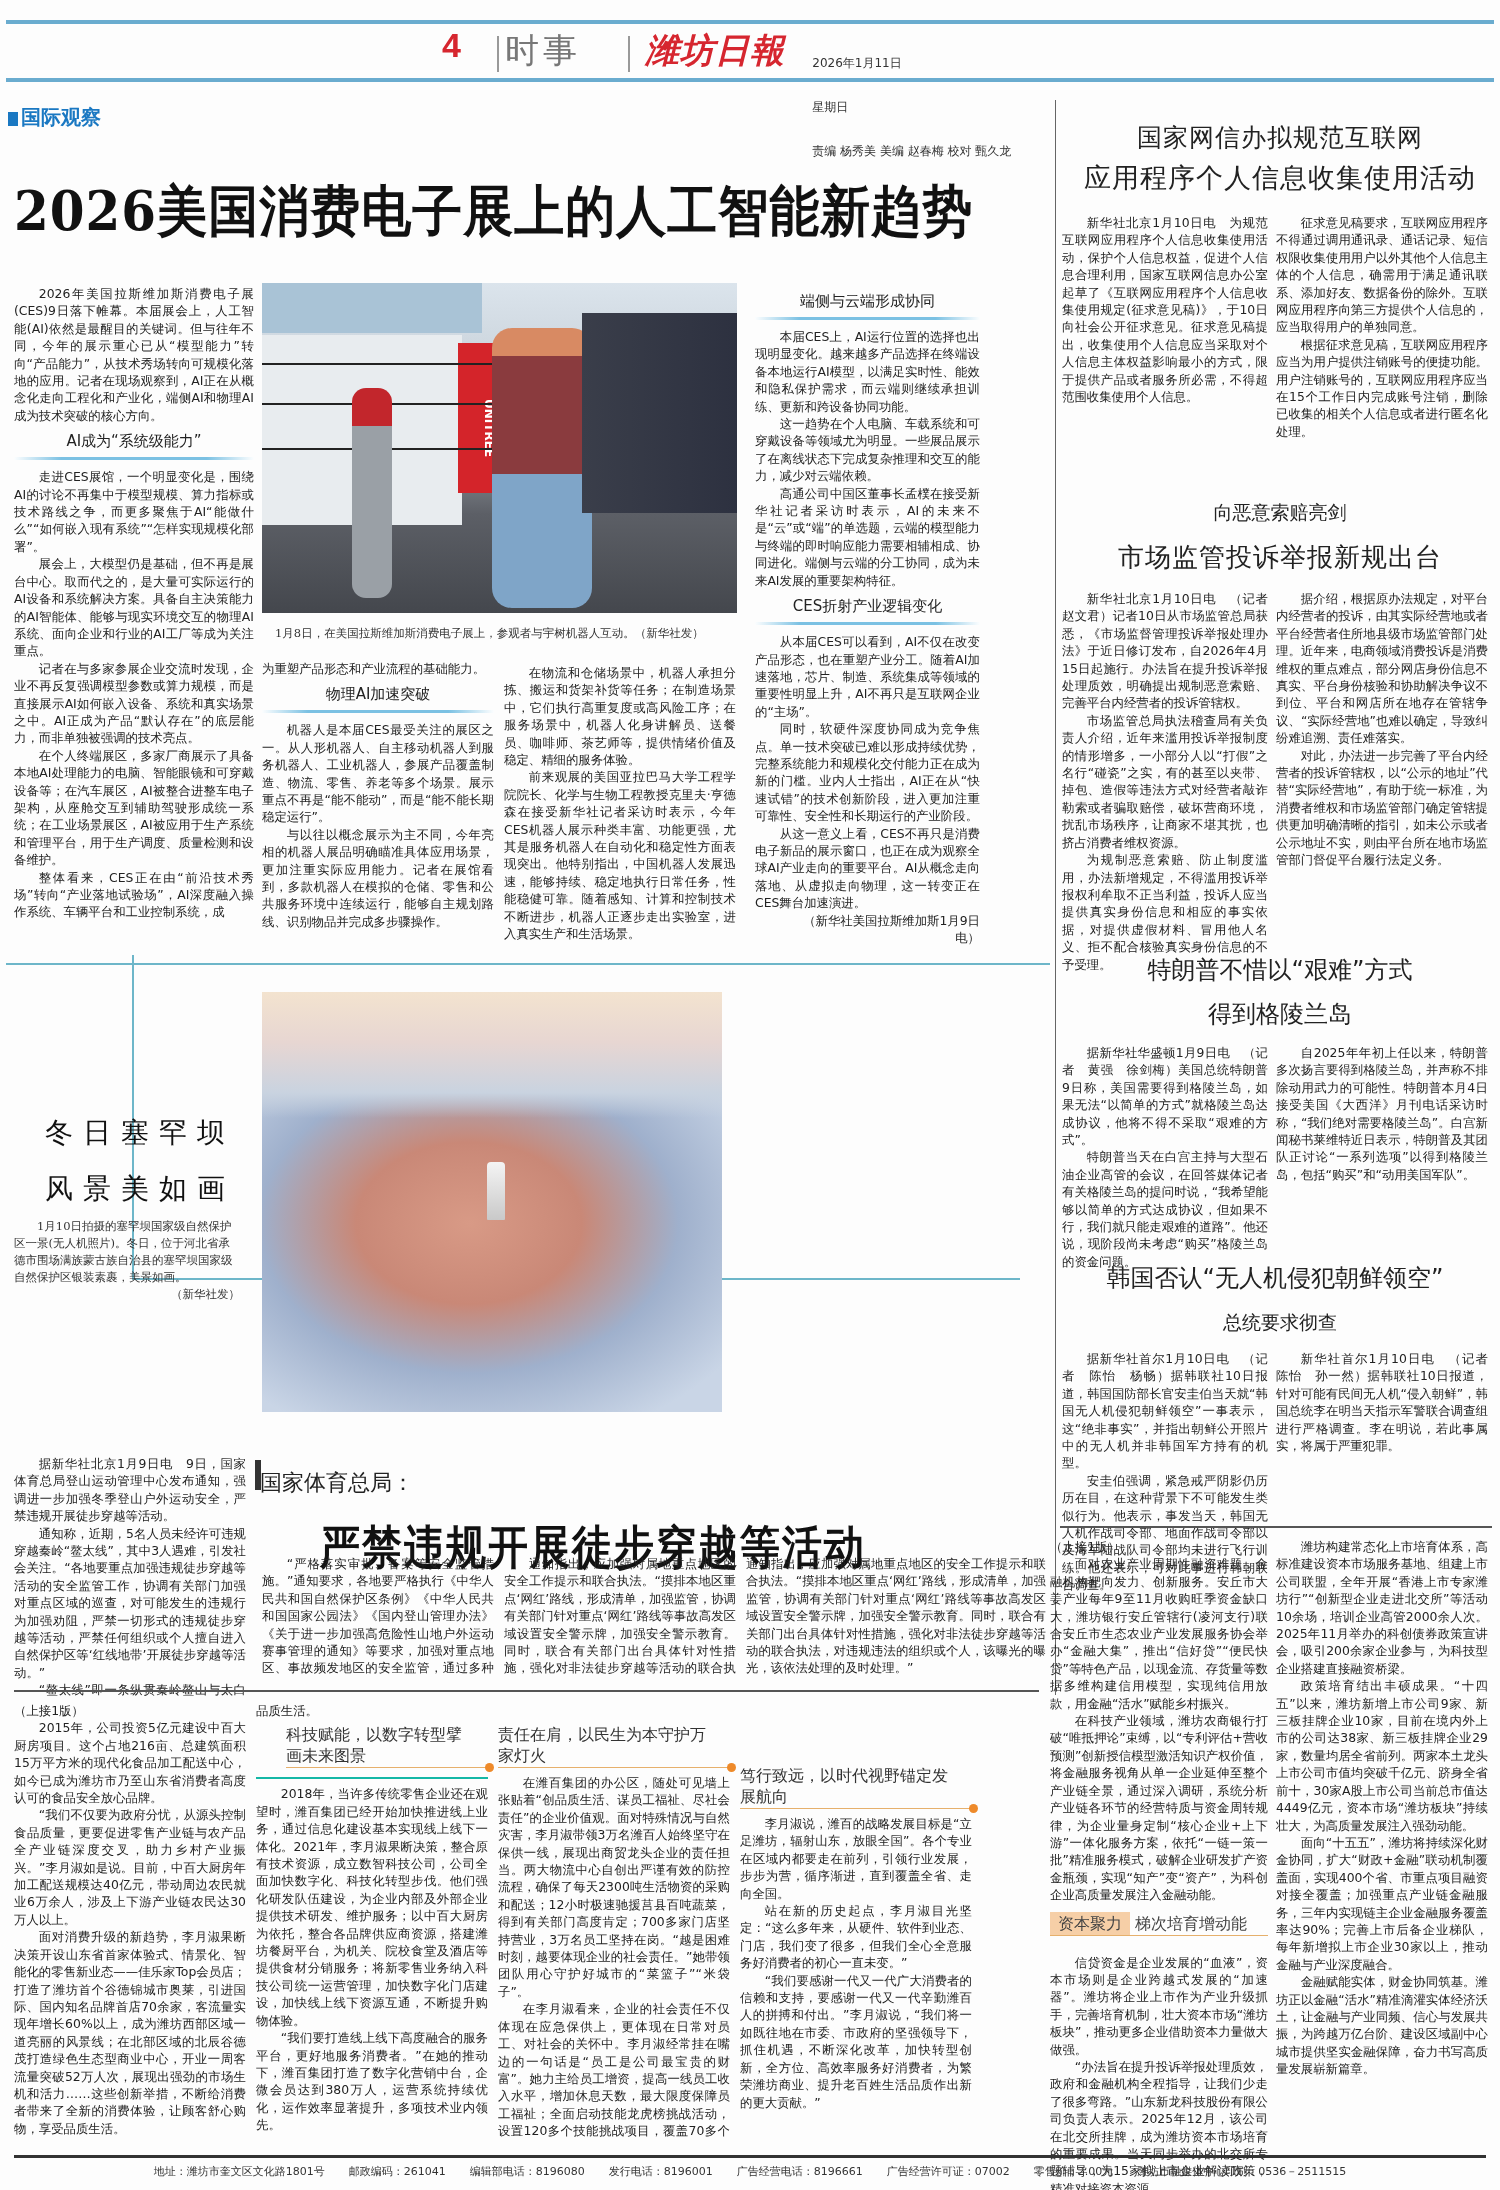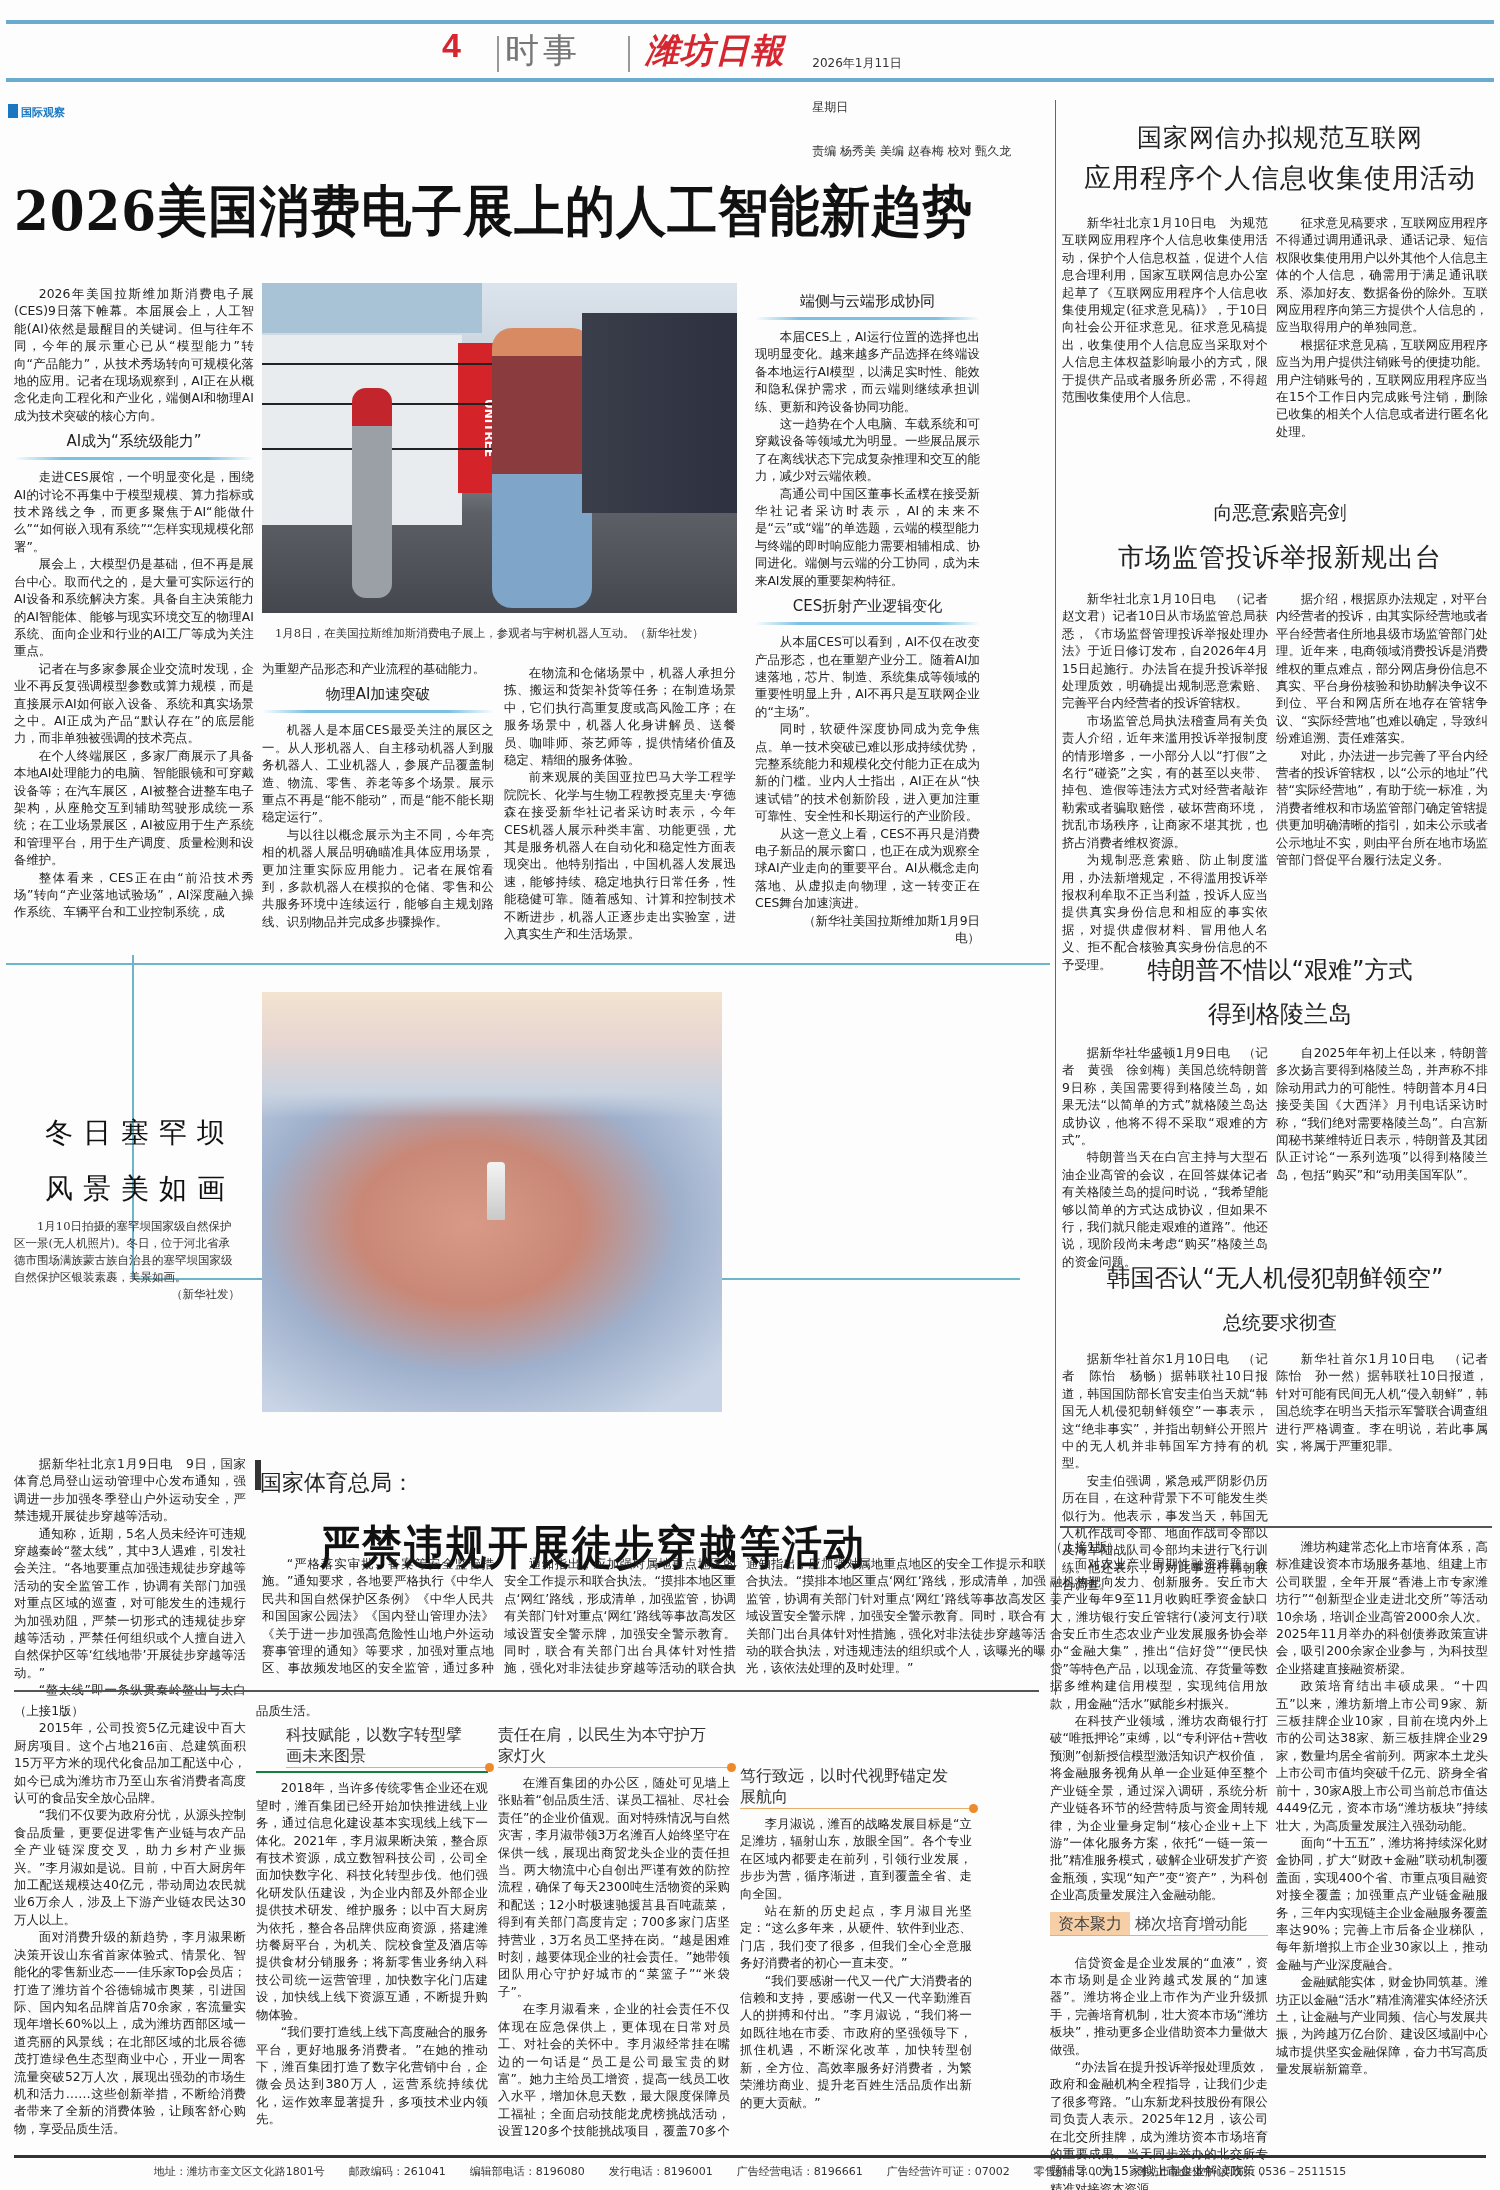--- a/index.html
+++ b/index.html
@@ -5,34 +5,34 @@
   *{box-sizing:border-box;margin:0;padding:0}
   body{width:1500px;height:2190px;background:#fdfdfd;font-family:"DejaVu Sans","Liberation Sans",sans-serif;color:#222;position:relative;overflow:hidden}
   .abs{position:absolute}
   .rule-blue{height:4px;background:#6aaccf;left:6px;right:6px}
   .masthead{top:24px;left:0;right:0;height:56px}
   .pageno{left:442px;top:2px;font-size:34px;font-weight:bold;color:#d6262f;font-family:"Liberation Sans",sans-serif}
   .vbar{width:2px;height:36px;background:#999;top:12px}
   .section{left:505px;top:4px;font-size:34px;color:#777;letter-spacing:4px}
   .logo{left:645px;top:4px;font-size:34px;color:#d6262f;font-family:"DejaVu Serif",serif;font-style:italic;font-weight:bold;letter-spacing:1px}
   .dateline{left:797px;top:6px;font-size:12px;color:#333;line-height:22px;white-space:pre}
-  .col-label{font-size:11px;color:#1a78c2;font-weight:bold}
+  .col-label{font-size:20px;color:#1a78c2;font-weight:bold}
   .col-label::before{content:"";display:inline-block;width:10px;height:14px;background:#1a78c2;margin-right:3px;vertical-align:-2px}
   .headline-big{font-family:"DejaVu Serif","Liberation Serif",serif;font-weight:bold;color:#111}
   p.t{font-size:12.4px;line-height:17.4px;text-indent:2em;text-align:justify;color:#222}
   p.t.ni{text-indent:0}
   .col{position:absolute}
   .subhead{font-size:15px;text-align:center;padding-bottom:6px;margin:8px 0 8px;color:#222;border-bottom:3px solid transparent;border-image:linear-gradient(to right,#fff,#7bc1e3 20%,#7bc1e3 80%,#fff) 1}
   .vline{position:absolute;width:1px;background:#666}
   .hline{position:absolute;height:2px;background:#555}
   .photo{position:absolute;overflow:hidden}
   .frame{position:absolute;border:2px solid #6db6c9}
   .caption{font-size:11.5px;line-height:17px;color:#333;font-family:"DejaVu Serif",serif}
   .rh{font-family:"DejaVu Sans",sans-serif;color:#222;text-align:center}
-  .orange-sub{font-size:16px;color:#333;border-bottom:2px solid #15803d;padding-bottom:3px;text-align:right}
+  .orange-sub{font-size:16px;color:#333;border-bottom:2px solid #14b8a6;padding-bottom:9px;text-align:right}
   .orange-sub2{font-size:16px;color:#333;display:inline-block;border-bottom:1px solid #e6b06c;padding-right:12px;position:relative}
   .orange-sub2::after{content:"";position:absolute;right:-6px;bottom:-5px;width:9px;height:9px;border-radius:50%;background:#ee8a2a}
   .footer{left:0;right:0;top:2164px;height:22px;font-size:11px;color:#333}
   .tag{background:#f6cfa7;padding:2px 8px;font-size:16px;color:#444}
 </style>
 </head>
 <body>
 
 <div class="abs rule-blue" style="top:20px"></div>
 <div class="abs masthead">

